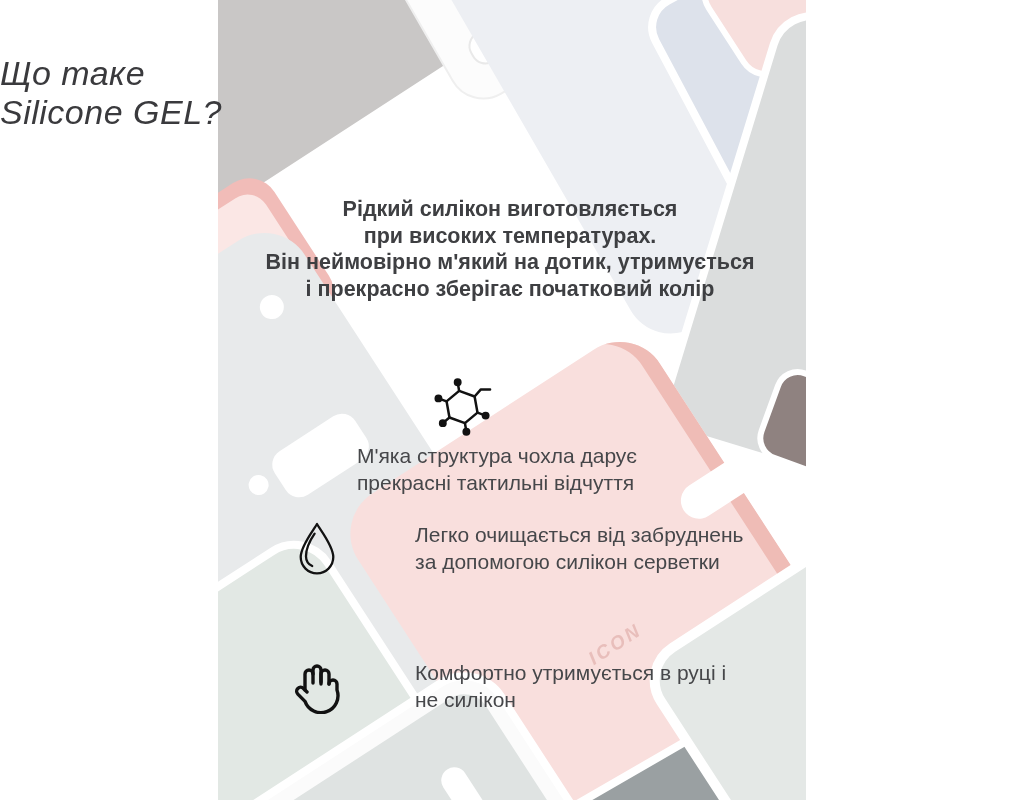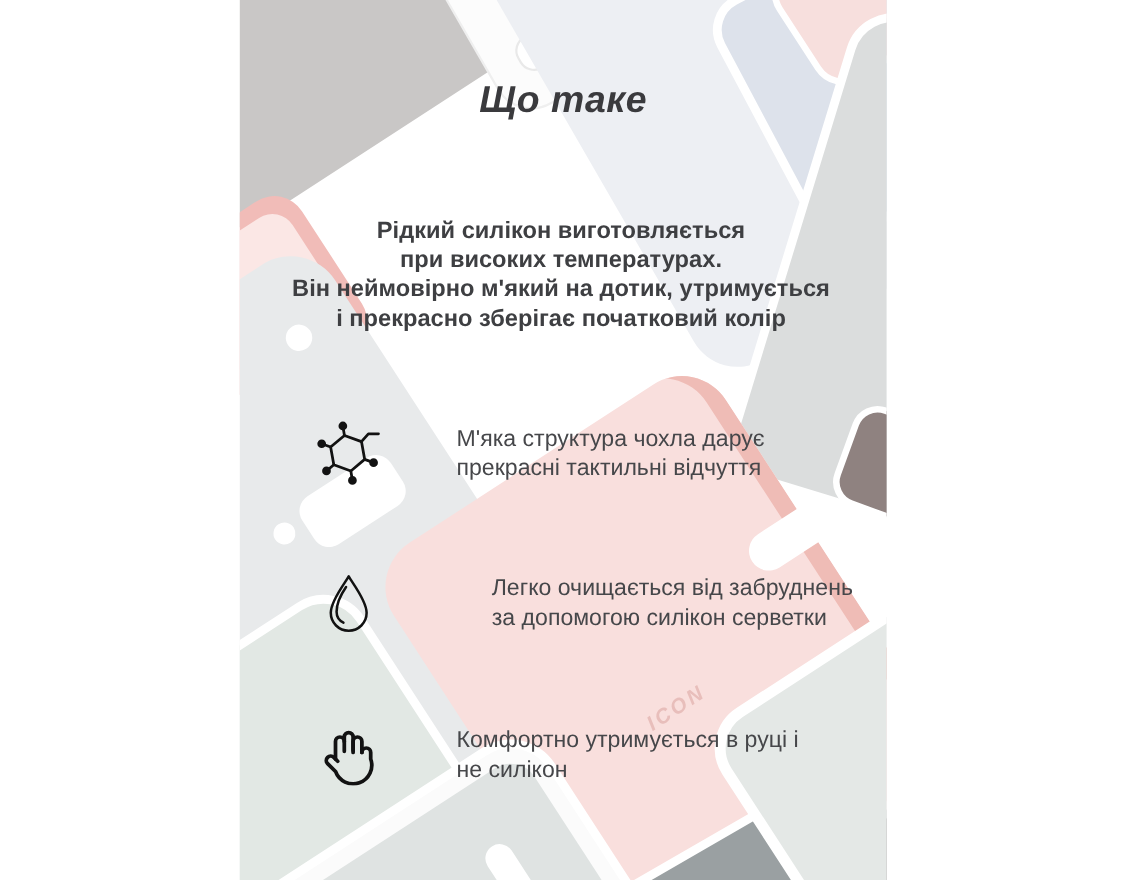--- a/index.html
+++ b/index.html
@@ -14,40 +14,40 @@
     overflow:hidden;background:#ffffff;
   }
   .case{position:absolute;}
   .case-child{position:absolute;}
   .case-label{
     position:absolute;font-style:italic;font-weight:800;font-size:19px;
     letter-spacing:3px;color:rgba(205,138,132,.38);
   }
   
   .title{
-    position:absolute;top:54px;left:0;right:0;text-align:center;
-    font-style:italic;font-weight:700;font-size:34px;line-height:39px;
-    color:#3a3a3d;letter-spacing:.5px;margin-top:18px;
+    position:absolute;top:54px;left:0;right:0;text-align:left;
+    font-style:italic;font-weight:400;font-size:34px;line-height:39px;
+    color:#3a3a3d;letter-spacing:.5px;
   }
   .intro{
     position:absolute;top:196px;left:0;right:4px;text-align:center;
     font-size:21.5px;line-height:26.5px;font-weight:600;color:#3e3f42;
   }
   .feature{
     position:absolute;left:288px;height:80px;display:flex;align-items:center;
   }
   .feature .icon-box{
     width:58px;height:80px;display:flex;align-items:center;justify-content:center;
     flex:0 0 58px;overflow:visible;
   }
   .feature .txt{
     margin-left:69px;font-size:21px;line-height:27px;font-weight:500;color:#46474a;
     white-space:nowrap;
   }
-  .f1{top:372px;} .f2{top:508px;gap:32px;} .f3{top:646px;}
+  .f1{top:372px;flex-direction:column;} .f2{top:508px;} .f3{top:646px;}
   svg{display:block;}
 </style>
 </head>
 <body>
 
 <div class="photo">
     <div class="case" style="left: -160px; top: -250px; width: 460px; height: 380px; background: rgb(201, 199, 198); transform: rotate(-33deg); border-radius: 46px;"></div>
     <div class="case" style="left: -45px; top: 192px; width: 140px; height: 160px; background: rgb(241, 188, 184); transform: rotate(-33deg); border-radius: 30px;">
       <div class="case-child" style="left: 14px; top: 14px; width: 112px; height: 132px; background: rgb(251, 231, 229); border-radius: 22px;"></div>
     </div>
@@ -71,20 +71,21 @@
     </div>
     <div class="case" style="left: 355px; top: 738px; width: 250px; height: 150px; background: rgb(154, 160, 162); transform: rotate(-30deg); border-radius: 30px; border: 8px solid rgb(255, 255, 255);"></div>
     <div class="case" style="left: 498px; top: 548px; width: 300px; height: 380px; background: rgb(228, 232, 230); transform: rotate(-33deg); border-radius: 44px; border: 10px solid rgb(255, 255, 255);"></div>
     <div class="case" style="left: 45px; top: 728px; width: 280px; height: 230px; background: rgb(223, 227, 226); transform: rotate(-33deg); border-radius: 40px; border: 14px solid rgb(251, 251, 251); box-shadow: rgb(255, 255, 255) 0px 0px 0px 8px;">
       <div class="case-child" style="left: 200px; top: 58px; width: 26px; height: 64px; background: rgb(255, 255, 255); border-radius: 13px;"></div>
     </div>
   </div>
 
 <div class="title">
   <div>Що таке</div>
+  <div>Silicone GEL?</div>
 </div>
 
 <div class="intro">
   <div>Рідкий силікон виготовляється</div>
   <div>при високих температурах.</div>
   <div>Він неймовірно м'який на дотик, утримується</div>
   <div>і прекрасно зберігає початковий колір</div>
 </div>
 
 <div class="feature f1">

